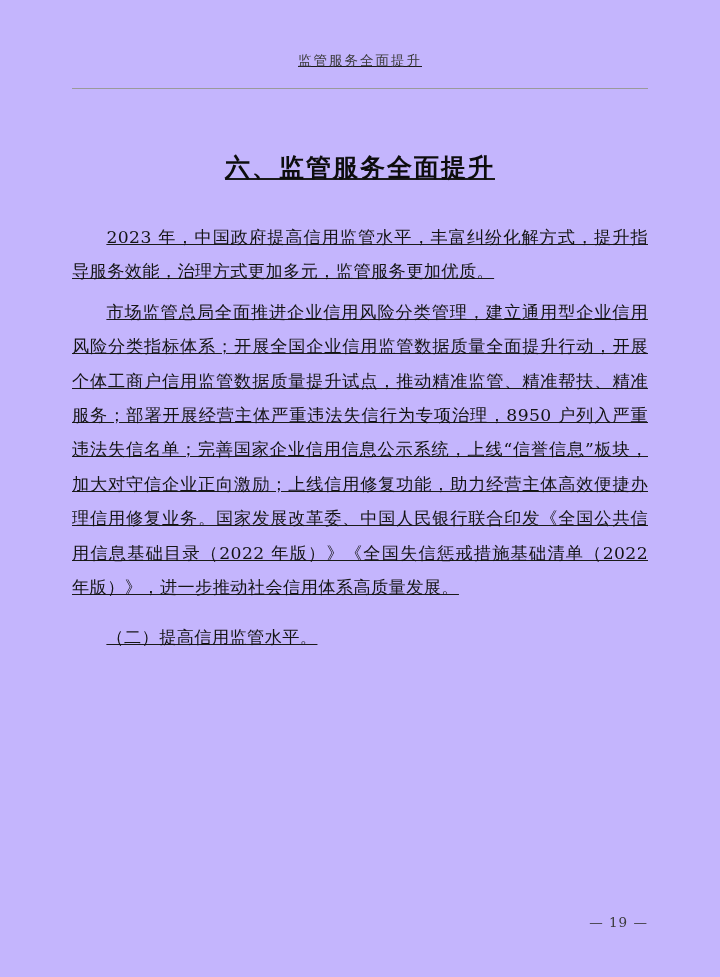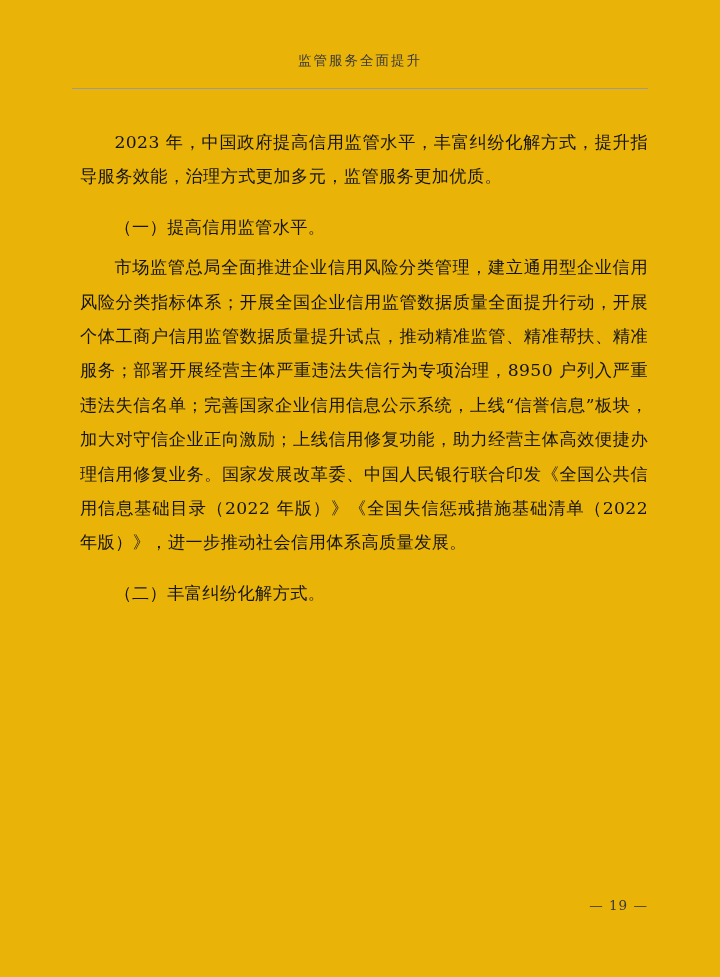--- a/index.html
+++ b/index.html
@@ -14,21 +14,22 @@
     color: #1a1a1a;
     position: relative;
     overflow: hidden;
   }
   .page {
     position: relative;
     width: 720px;
     height: 977px;
     box-sizing: border-box;
     padding: 0 72px;
-    background: #eab308;
+    background: #c4b5fd;
+    text-decoration: underline;
   }
   .running-head {
     text-align: center;
     font-size: 13.5px;
     letter-spacing: 2px;
     color: #3a3a3a;
     padding-top: 52px;
     font-family: "DejaVu Serif", "Liberation Serif", serif;
   }
   .head-rule {
@@ -41,21 +42,20 @@
     text-align: center;
     font-size: 25px;
     font-weight: bold;
     letter-spacing: 2px;
     margin-top: 62px;
     color: #0d0d0d;
     font-family: "DejaVu Serif", "Liberation Serif", serif;
   }
   .body-text {
     margin-top: 36px;
-    margin-left: 8px;
   }
   p.para {
     font-size: 17.2px;
     line-height: 2.0;
     text-align: justify;
     text-justify: inter-ideograph;
     margin: 0 0 6px 0;
     text-indent: 2em;
     letter-spacing: 0.4px;
     color: #141414;
@@ -67,37 +67,37 @@
     text-indent: 2em;
     letter-spacing: 0.4px;
     color: #141414;
   }
   p.gap-top {
     margin-top: 16px;
   }
   .page-number {
     position: absolute;
     right: 72px;
-    bottom: 64px;
+    bottom: 47px;
     font-size: 13.5px;
     color: #3a3a3a;
     letter-spacing: 1px;
   }
 </style>
 </head>
 <body>
 
 <div class="page">
 
   <div class="running-head">监管服务全面提升</div>
   <hr class="head-rule">
 
+  <h1 class="doc-title">六、监管服务全面提升</h1>
 
   <div class="body-text">
     <p class="para">2023 年，中国政府提高信用监管水平，丰富纠纷化解方式，提升指导服务效能，治理方式更加多元，监管服务更加优质。</p>
-    <p class="section-head gap-top">（一）提高信用监管水平。</p>
     <p class="para">市场监管总局全面推进企业信用风险分类管理，建立通用型企业信用风险分类指标体系；开展全国企业信用监管数据质量全面提升行动，开展个体工商户信用监管数据质量提升试点，推动精准监管、精准帮扶、精准服务；部署开展经营主体严重违法失信行为专项治理，8950 户列入严重违法失信名单；完善国家企业信用信息公示系统，上线“信誉信息”板块，加大对守信企业正向激励；上线信用修复功能，助力经营主体高效便捷办理信用修复业务。国家发展改革委、中国人民银行联合印发《全国公共信用信息基础目录（2022 年版）》《全国失信惩戒措施基础清单（2022 年版）》，进一步推动社会信用体系高质量发展。</p>
-    <p class="section-head gap-top">（二）丰富纠纷化解方式。</p>
+    <p class="section-head gap-top">（二）提高信用监管水平。</p>
   </div>
 
   <div class="page-number">— 19 —</div>
 
 </div>
 
 </body></html>

